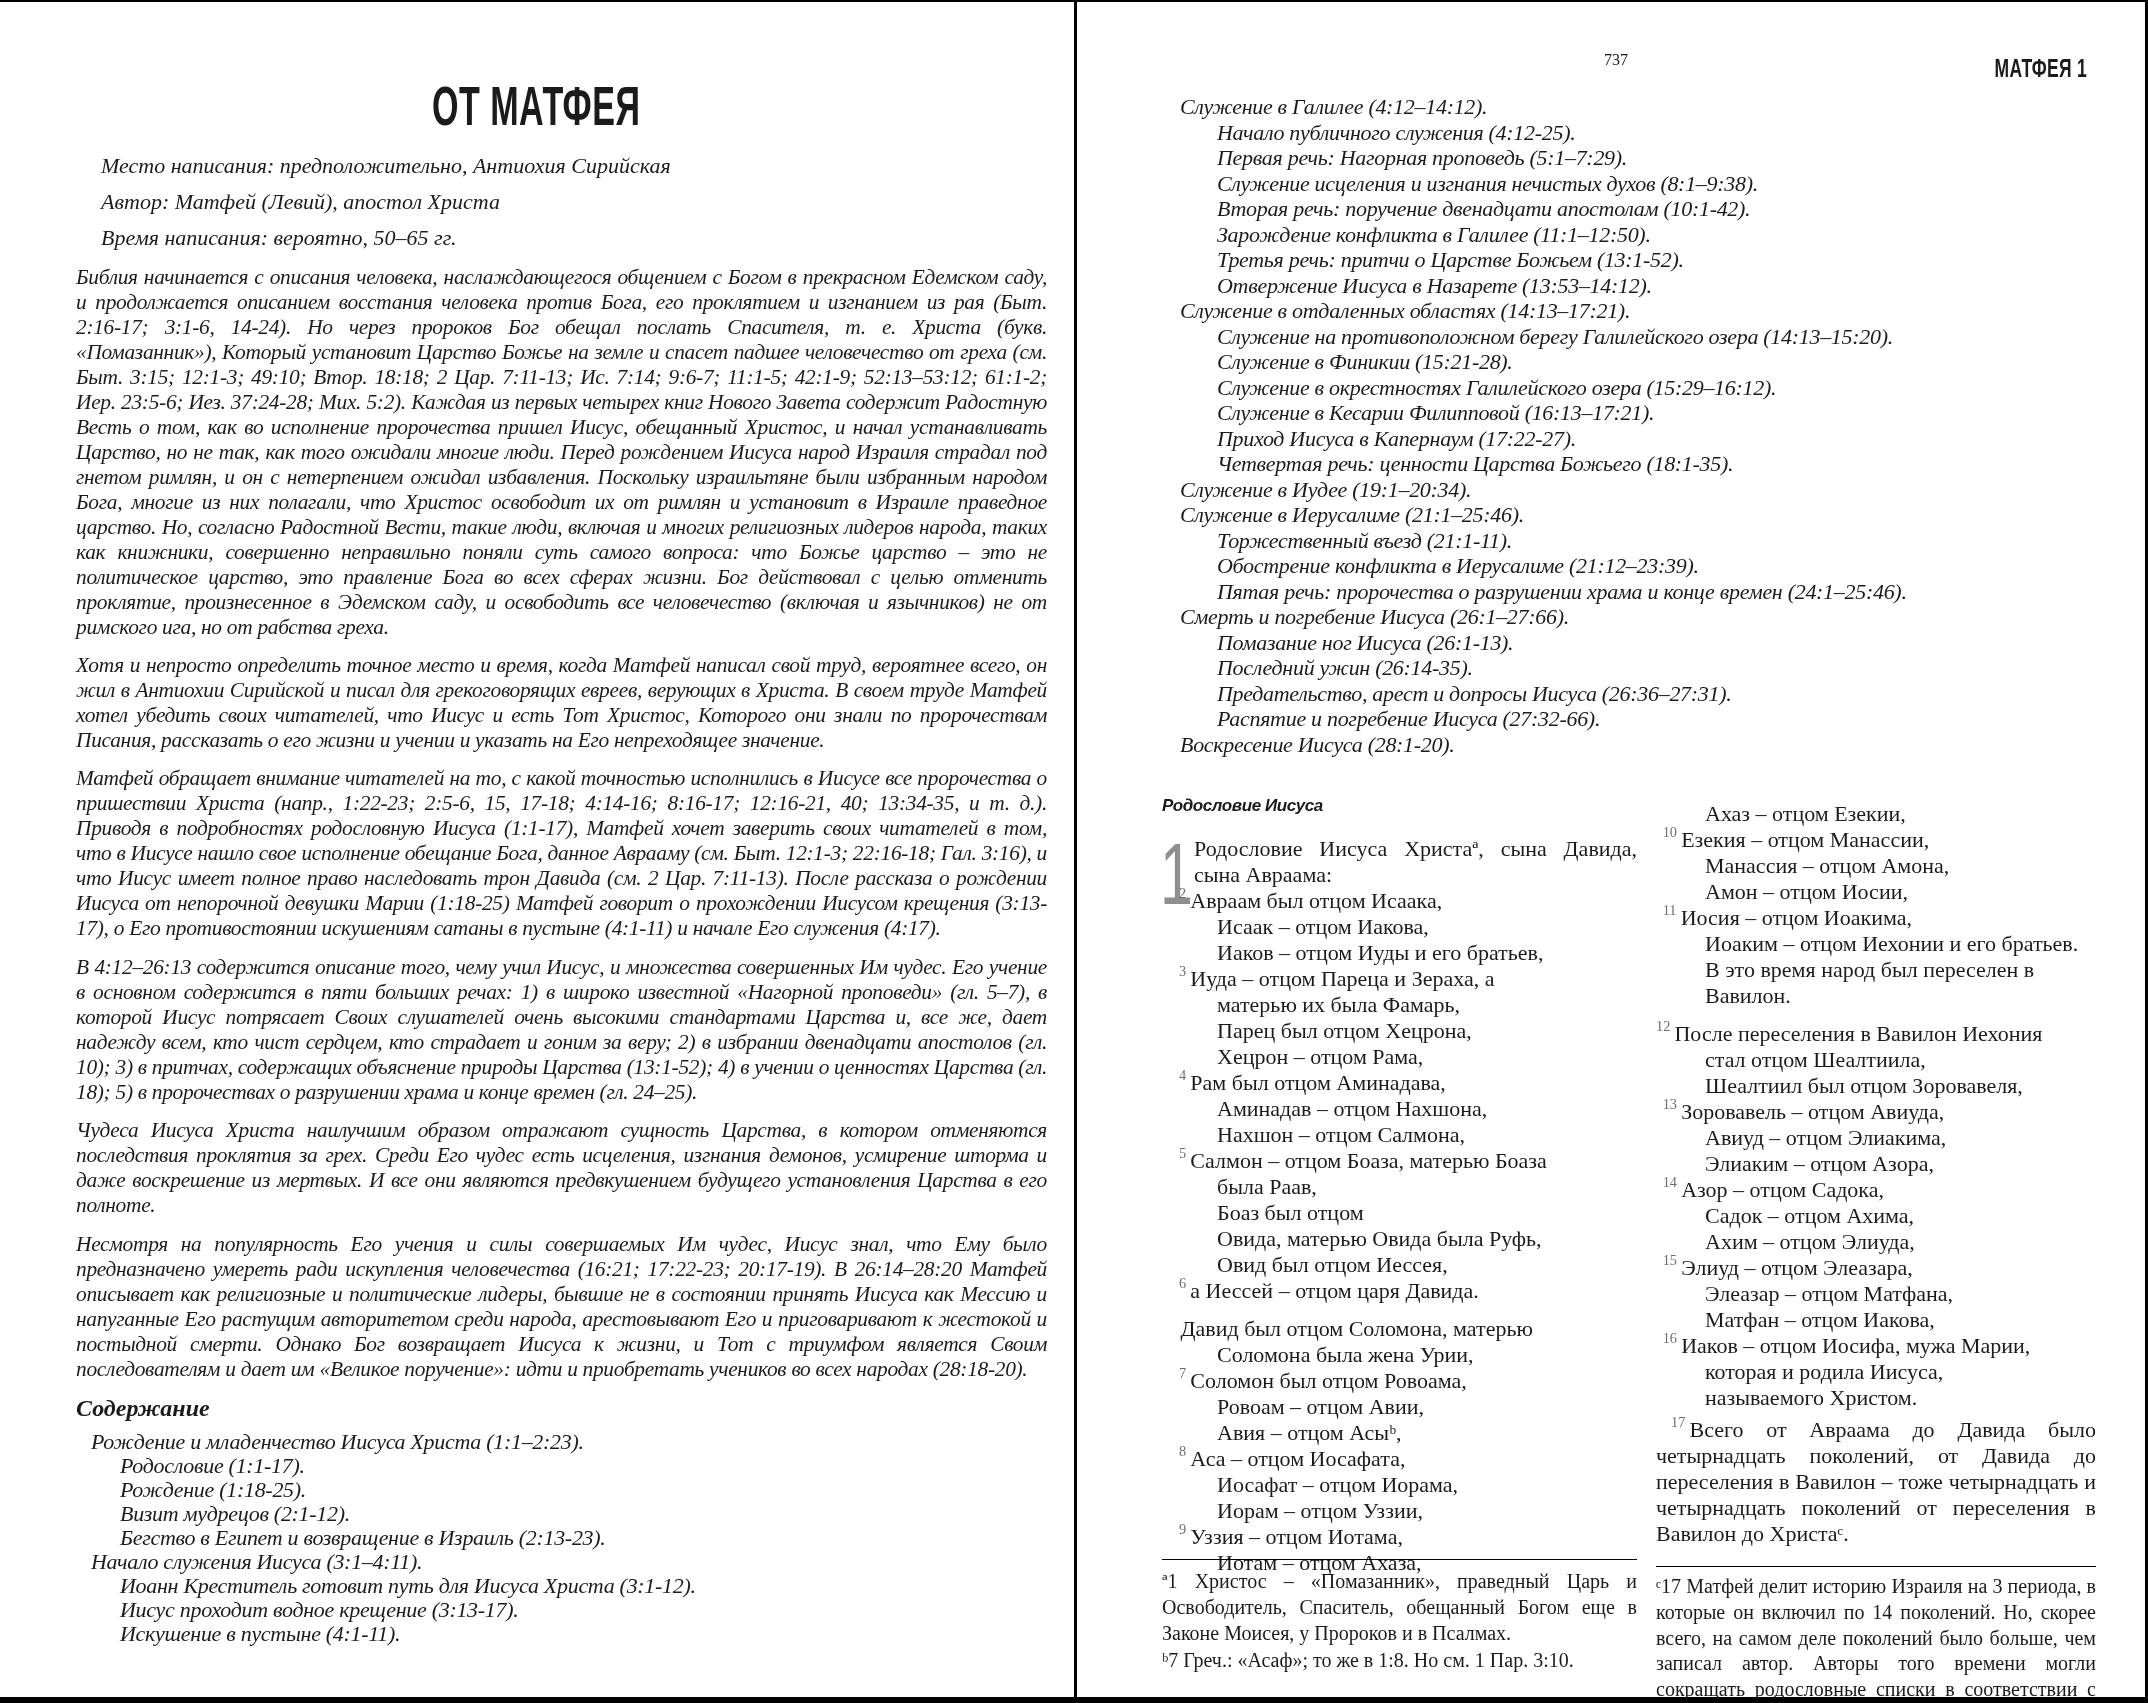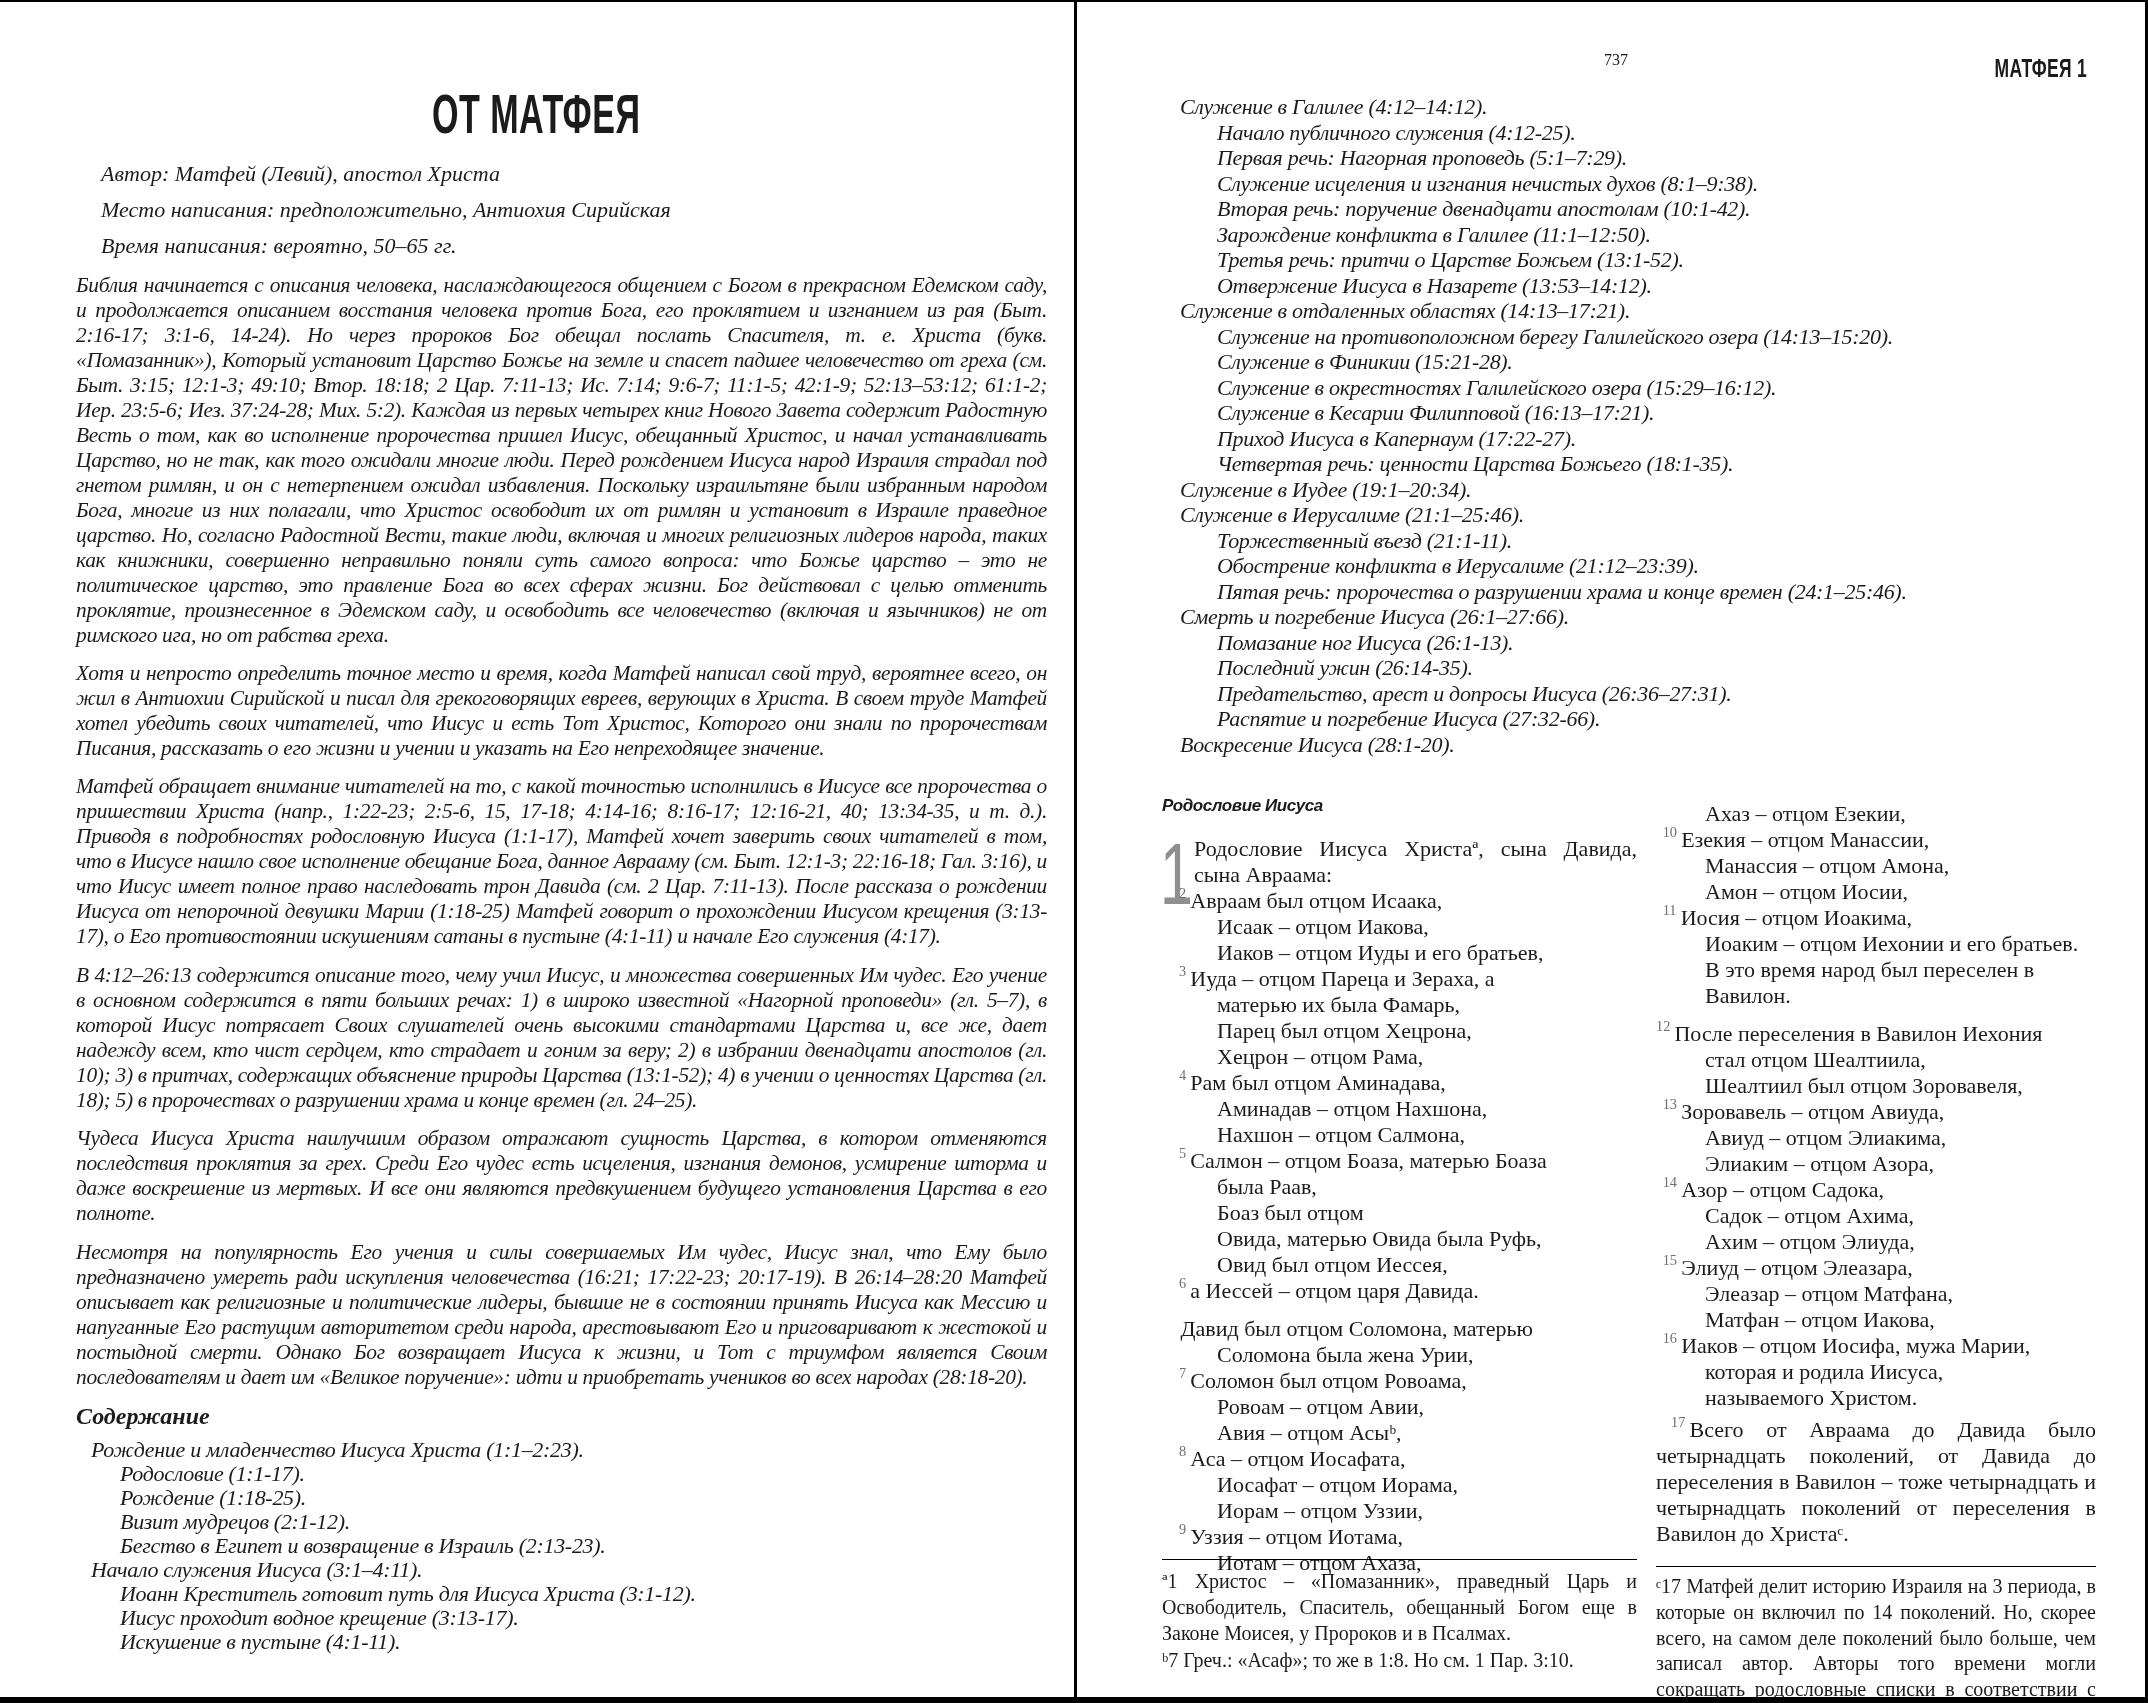--- a/index.html
+++ b/index.html
@@ -2,21 +2,21 @@
 <html style="font-size:13.4px"><head>
 <meta charset="utf-8">
 <style>
   html,body{margin:0;padding:0;background:#fff;}
   .spread{position:relative;width:2148px;height:1703px;background:#fff;box-sizing:border-box;
     border-top:2.5px solid #000;border-right:3.4px solid #000;border-bottom:6.7px solid #000;
     font-family:"Liberation Serif","DejaVu Serif","DejaVu Sans",serif;color:#1b1b1b;overflow:hidden;}
   .divider{position:absolute;left:1074px;top:0;bottom:0;width:2.5px;background:#000;}
 
   
-  .page-left{position:absolute;left:0;top:0;width:1074px;height:100%;padding:12px 27px 0 76px;box-sizing:border-box;}
+  .page-left{position:absolute;left:0;top:0;width:1074px;height:100%;padding:4px 27px 0 76px;box-sizing:border-box;}
   .title-wrap{margin:77px 0 0 -50px;text-align:center;height:49px;}
   .title-text{display:inline-block;font-family:"Liberation Sans",sans-serif;font-weight:bold;
     font-size:55px;line-height:47px;letter-spacing:0.8px;transform:scaleX(0.62);transform-origin:center;white-space:nowrap;}
   .meta{margin-top:22px;padding-left:25px;font-style:italic;font-size:22px;}
   .meta .mline{line-height:23.5px;margin-bottom:12.6px;}
   .intro{margin-top:15px;font-style:italic;font-size:21.4px;line-height:25px;text-align:justify;letter-spacing:-0.3px;}
   .intro p{margin:0 0 13.4px;}
   .toc-heading{font-style:italic;font-weight:bold;font-size:24px;margin:5px 0 8.4px;}
   .toc-line{font-style:italic;font-size:22px;line-height:24px;white-space:nowrap;letter-spacing:-0.3px;}
   .toc-l1{padding-left:15px;}
@@ -60,22 +60,22 @@
 <body>
 
 <div class="spread">
   <div class="divider"></div>
 
   <section class="page-left">
     <div class="title-wrap">
       <span class="title-text">ОТ МАТФЕЯ</span>
     </div>
     <div class="meta" id="meta-lines">
+        <div class="mline">Место написания: предположительно, Антиохия Сирийская</div>
         <div class="mline">Автор: Матфей (Левий), апостол Христа</div>
-        <div class="mline">Место написания: предположительно, Антиохия Сирийская</div>
         <div class="mline">Время написания: вероятно, 50–65 гг.</div>
       </div>
     <div class="intro" id="intro-paragraphs">
         <p>Библия начинается с описания человека, наслаждающегося общением с Богом в прекрасном Едемском саду, и продолжается описанием восстания человека против Бога, его проклятием и изгнанием из рая (Быт. 2:16-17; 3:1-6, 14-24). Но через пророков Бог обещал послать Спасителя, т. е. Христа (букв. «Помазанник»), Который установит Царство Божье на земле и спасет падшее человечество от греха (см. Быт. 3:15; 12:1-3; 49:10; Втор. 18:18; 2 Цар. 7:11-13; Ис. 7:14; 9:6-7; 11:1-5; 42:1-9; 52:13–53:12; 61:1-2; Иер. 23:5-6; Иез. 37:24-28; Мих. 5:2). Каждая из первых четырех книг Нового Завета содержит Радостную Весть о том, как во исполнение пророчества пришел Иисус, обещанный Христос, и начал устанавливать Царство, но не так, как того ожидали многие люди. Перед рождением Иисуса народ Израиля страдал под гнетом римлян, и он с нетерпением ожидал избавления. Поскольку израильтяне были избранным народом Бога, многие из них полагали, что Христос освободит их от римлян и установит в Израиле праведное царство. Но, согласно Радостной Вести, такие люди, включая и многих религиозных лидеров народа, таких как книжники, совершенно неправильно поняли суть самого вопроса: что Божье царство – это не политическое царство, это правление Бога во всех сферах жизни. Бог действовал с целью отменить проклятие, произнесенное в Эдемском саду, и освободить все человечество (включая и язычников) не от римского ига, но от рабства греха.</p>
         <p>Хотя и непросто определить точное место и время, когда Матфей написал свой труд, вероятнее всего, он жил в Антиохии Сирийской и писал для грекоговорящих евреев, верующих в Христа. В своем труде Матфей хотел убедить своих читателей, что Иисус и есть Тот Христос, Которого они знали по пророчествам Писания, рассказать о его жизни и учении и указать на Его непреходящее значение.</p>
         <p>Матфей обращает внимание читателей на то, с какой точностью исполнились в Иисусе все пророчества о пришествии Христа (напр., 1:22-23; 2:5-6, 15, 17-18; 4:14-16; 8:16-17; 12:16-21, 40; 13:34-35, и т. д.). Приводя в подробностях родословную Иисуса (1:1-17), Матфей хочет заверить своих читателей в том, что в Иисусе нашло свое исполнение обещание Бога, данное Аврааму (см. Быт. 12:1-3; 22:16-18; Гал. 3:16), и что Иисус имеет полное право наследовать трон Давида (см. 2 Цар. 7:11-13). После рассказа о рождении Иисуса от непорочной девушки Марии (1:18-25) Матфей говорит о прохождении Иисусом крещения (3:13-17), о Его противостоянии искушениям сатаны в пустыне (4:1-11) и начале Его служения (4:17).</p>
         <p>В 4:12–26:13 содержится описание того, чему учил Иисус, и множества совершенных Им чудес. Его учение в основном содержится в пяти больших речах: 1) в широко известной «Нагорной проповеди» (гл. 5–7), в которой Иисус потрясает Своих слушателей очень высокими стандартами Царства и, все же, дает надежду всем, кто чист сердцем, кто страдает и гоним за веру; 2) в избрании двенадцати апостолов (гл. 10); 3) в притчах, содержащих объяснение природы Царства (13:1-52); 4) в учении о ценностях Царства (гл. 18); 5) в пророчествах о разрушении храма и конце времен (гл. 24–25).</p>
         <p>Чудеса Иисуса Христа наилучшим образом отражают сущность Царства, в котором отменяются последствия проклятия за грех. Среди Его чудес есть исцеления, изгнания демонов, усмирение шторма и даже воскрешение из мертвых. И все они являются предвкушением будущего установления Царства в его полноте.</p>
         <p>Несмотря на популярность Его учения и силы совершаемых Им чудес, Иисус знал, что Ему было предназначено умереть ради искупления человечества (16:21; 17:22-23; 20:17-19). В 26:14–28:20 Матфей описывает как религиозные и политические лидеры, бывшие не в состоянии принять Иисуса как Мессию и напуганные Его растущим авторитетом среди народа, арестовывают Его и приговаривают к жестокой и постыдной смерти. Однако Бог возвращает Иисуса к жизни, и Тот с триумфом является Своим последователям и дает им «Великое поручение»: идти и приобретать учеников во всех народах (28:18-20).</p>
       </div>

